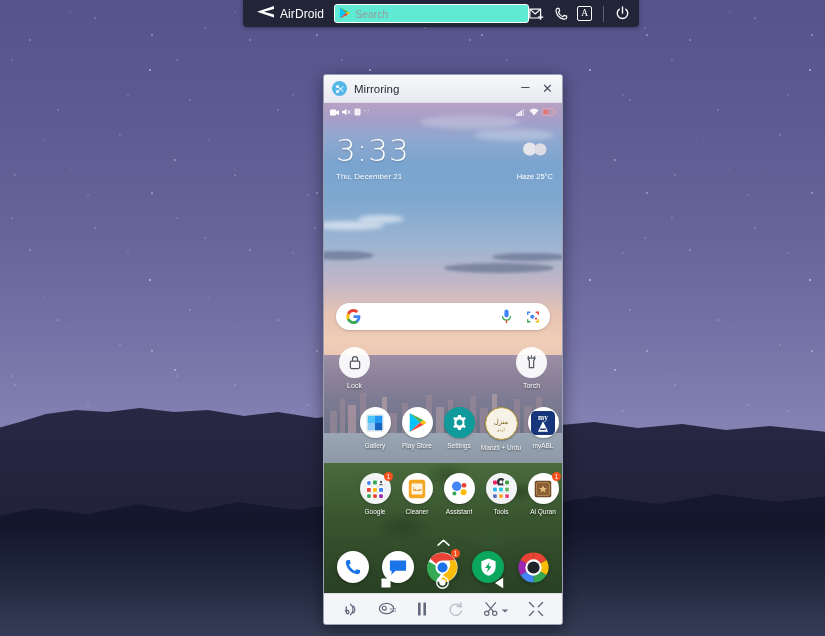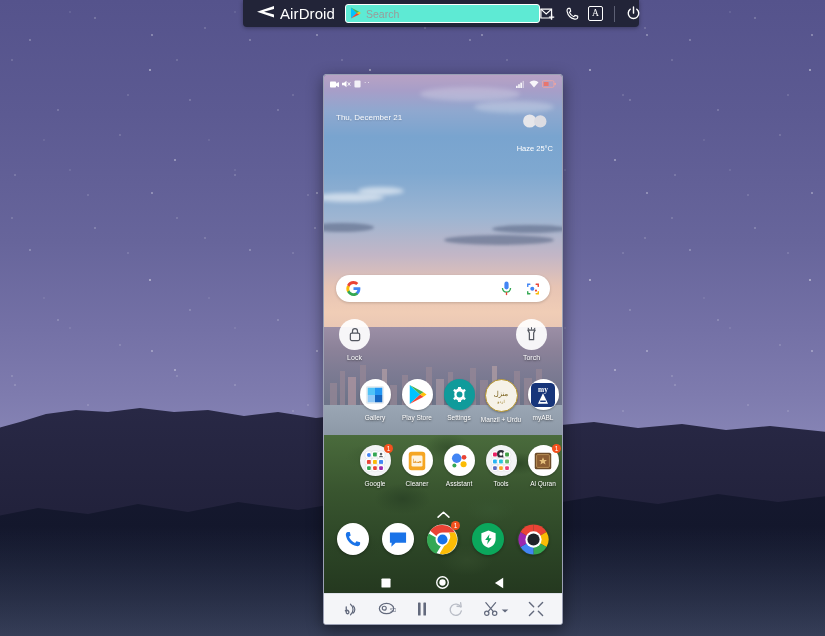--- a/index.html
+++ b/index.html
@@ -78,21 +78,21 @@
     display: flex;
     align-items: center;
     box-shadow: 0 1px 4px rgba(0,0,0,.35);
   }
   .ad-logo-wrap {
     display: flex; align-items: center;
     padding-left: 10px; gap: 5px;
   }
   .ad-logo-text {
     color: #ffffff;
-    font-size: 15px;
+    font-size: 12px;
     letter-spacing: .1px;
   }
   .ad-search {
     flex: 0 0 auto;
     width: 185px; height: 17px;
     margin-left: 10px;
     background: #5eead4;
     border-radius: 3px;
     border: 1px solid #ffffff;
     display: flex; align-items: center;
@@ -477,20 +477,34 @@
         <svg width="15" height="15" viewBox="0 0 16 16">
           <path d="M4.5,3.4 A5.6,5.6 0 1,0 11.5,3.4" fill="none" stroke="#ffffff" stroke-width="1.5" stroke-linecap="round"></path>
           <path d="M8,1 L8,7.6" stroke="#ffffff" stroke-width="1.5" stroke-linecap="round"></path>
         </svg>
       </span>
     </div>
   </div>
 
   <div id="mirror-window">
 
+    <div id="mirror-titlebar">
+      <span class="mw-app-icon">
+        <svg width="10" height="10" viewBox="0 0 12 12">
+          <circle cx="3" cy="3" r="1.8" fill="#fff"></circle>
+          <circle cx="3" cy="9" r="1.8" fill="#fff"></circle>
+          <path d="M4.3,3.8 L10,9 M4.3,8.2 L10,3" stroke="#fff" stroke-width="1.2" fill="none"></path>
+        </svg>
+      </span>
+      <span id="mirror-title">Mirroring</span>
+      <span class="mw-btns">
+        <span class="mw-btn min">–</span>
+        <span class="mw-btn">✕</span>
+      </span>
+    </div>
 
     <div id="phone-screen">
 
       <div id="ph-sky">
         <div class="cloud" style="left:-10px; top:118px; width:70px; height:9px;"></div>
         <div class="cloud" style="left:34px; top:112px; width:46px; height:8px;"></div>
         <div class="cloud-d" style="left:-14px; top:148px; width:64px; height:9px;"></div>
         <div class="cloud-d" style="left:120px; top:160px; width:110px; height:10px;"></div>
         <div class="cloud-d" style="left:168px; top:150px; width:76px; height:8px;"></div>
         <div class="cloud" style="left:150px; top:26px; width:80px; height:12px; opacity:.45;"></div>
@@ -563,20 +577,21 @@
             <svg width="14" height="8" viewBox="0 0 17 9">
               <rect x="0.5" y="0.5" width="14" height="8" rx="1.6" fill="none" stroke="#f2a5a0" stroke-width="1"></rect>
               <rect x="2" y="2" width="6" height="5" rx="0.8" fill="#e8766e"></rect>
               <rect x="15" y="3" width="1.8" height="3" rx="0.8" fill="#f2a5a0"></rect>
             </svg>
           </span>
         </span>
       </div>
 
       <div id="ph-clock">
+        <div id="ph-time">3:33</div>
         <div id="ph-date">Thu, December 21</div>
       </div>
 
       <div id="ph-weather">
         <span>
           <svg width="30" height="16" viewBox="0 0 34 18">
             <circle cx="11" cy="9" r="7.5" fill="#e6e6ea"></circle>
             <circle cx="23" cy="9.5" r="7" fill="#dcdce2"></circle>
           </svg>
         </span>

